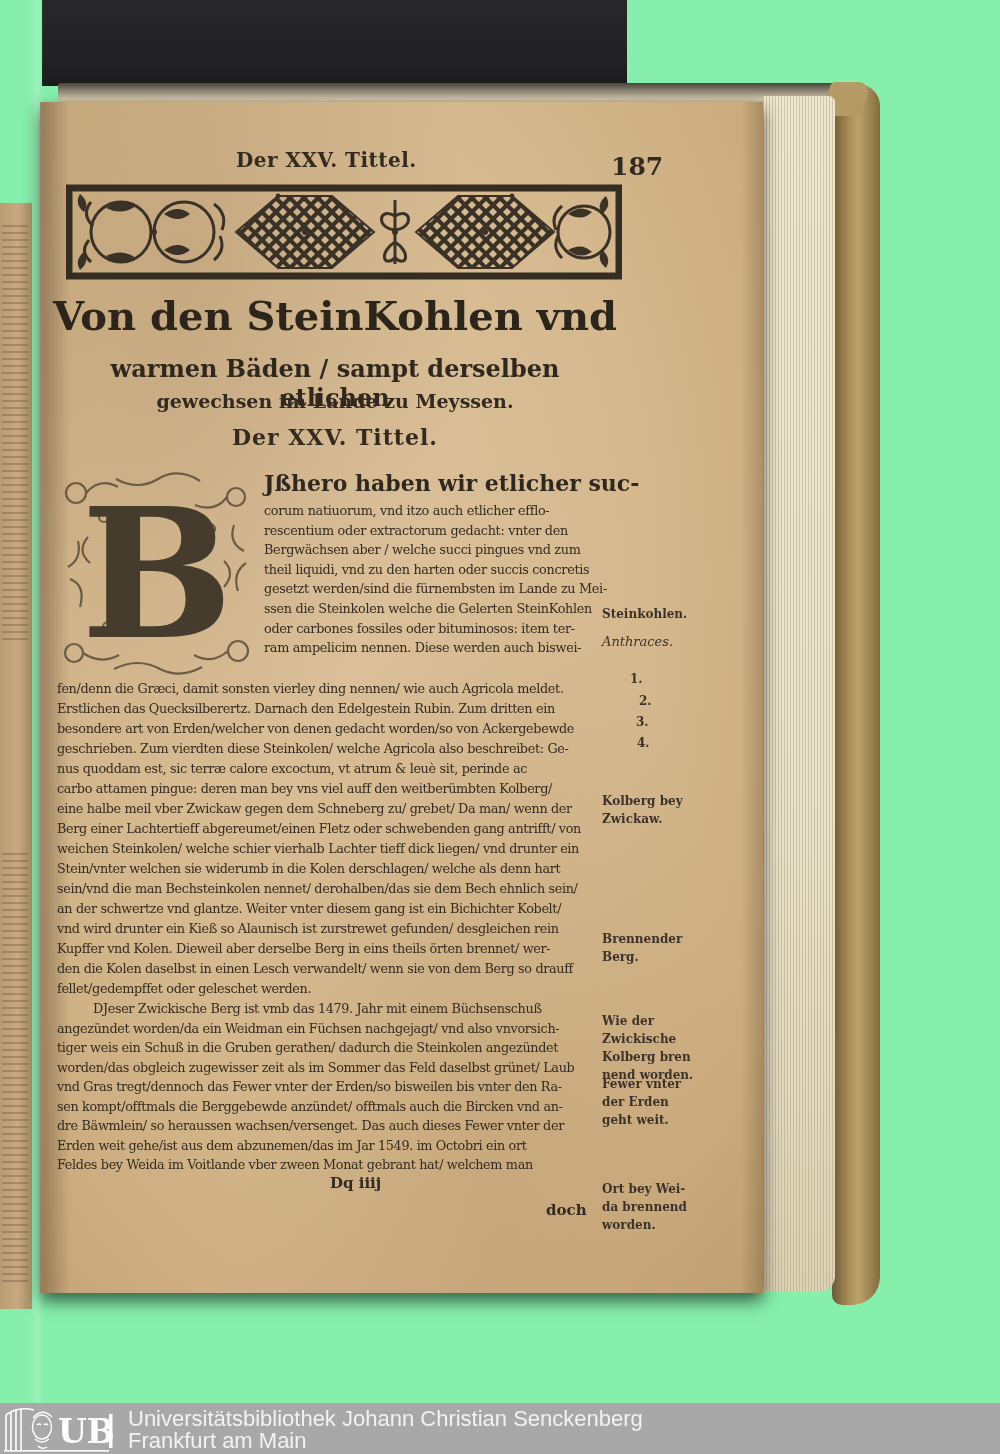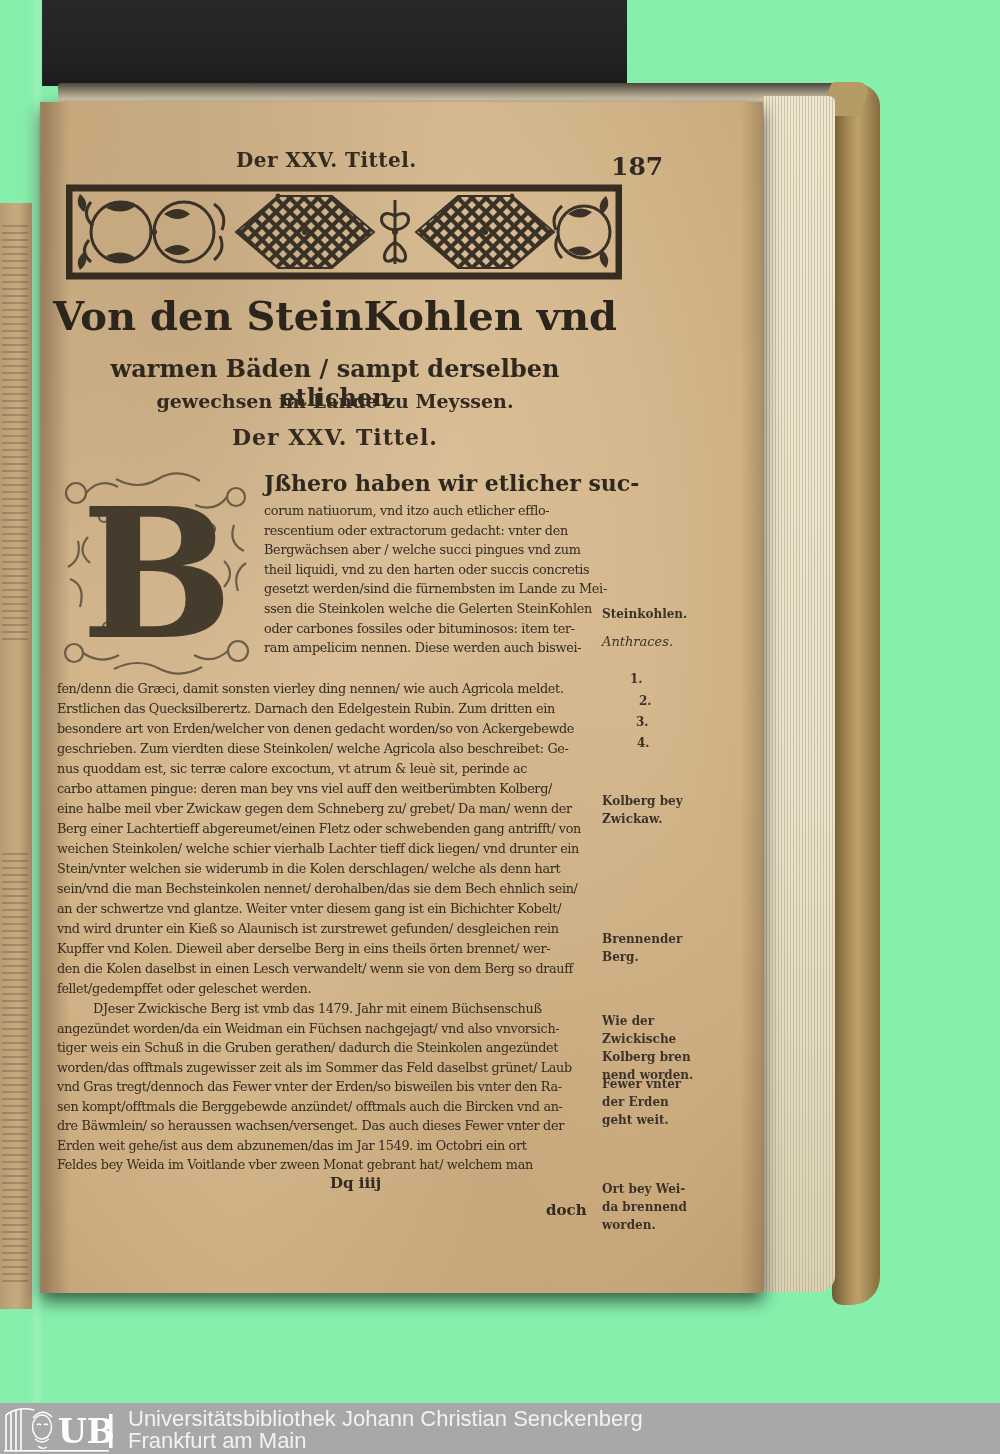--- a/index.html
+++ b/index.html
@@ -183,21 +183,21 @@
       <div>an der schwertze vnd glantze.    Weiter vnter diesem gang ist ein Bichichter Kobelt/</div>
       <div>vnd wird drunter ein Kieß so Alaunisch ist zurstrewet gefunden/ desgleichen rein</div>
       <div>Kupffer vnd Kolen.  Dieweil aber derselbe Berg in eins theils örten brennet/ wer-</div>
       <div>den die Kolen daselbst in einen Lesch verwandelt/ wenn sie von dem Berg so drauff</div>
       <div>fellet/gedempffet oder geleschet werden.</div>
     </div>
   <div class="txt para2-block">
       <div>DJeser Zwickische Berg ist vmb das 1479. Jahr mit einem Büchsenschuß</div>
       <div>angezündet worden/da ein Weidman ein Füchsen nachgejagt/ vnd also vnvorsich-</div>
       <div>tiger weis ein Schuß in die Gruben gerathen/ dadurch die Steinkolen angezündet</div>
-      <div>worden/das offtmals zugewisser zeit als im Sommer das Feld daselbst grünet/ Laub</div>
+      <div>worden/das obgleich zugewisser zeit als im Sommer das Feld daselbst grünet/ Laub</div>
       <div>vnd Gras tregt/dennoch das Fewer vnter der Erden/so bisweilen bis vnter den Ra-</div>
       <div>sen kompt/offtmals die Berggebewde anzündet/ offtmals auch die Bircken vnd an-</div>
       <div>dre Bäwmlein/ so heraussen wachsen/versenget.   Das auch dieses Fewer vnter der</div>
       <div>Erden weit gehe/ist aus dem abzunemen/das im Jar 1549. im Octobri ein ort</div>
       <div>Feldes bey Weida im Voitlande vber zween Monat gebrant hat/ welchem man</div>
     </div>
   <div class="txt signature-mark">Dq iiij</div>
   <div class="txt catchword">doch</div>
 
   <div class="mn mn0">Steinkohlen.</div>

